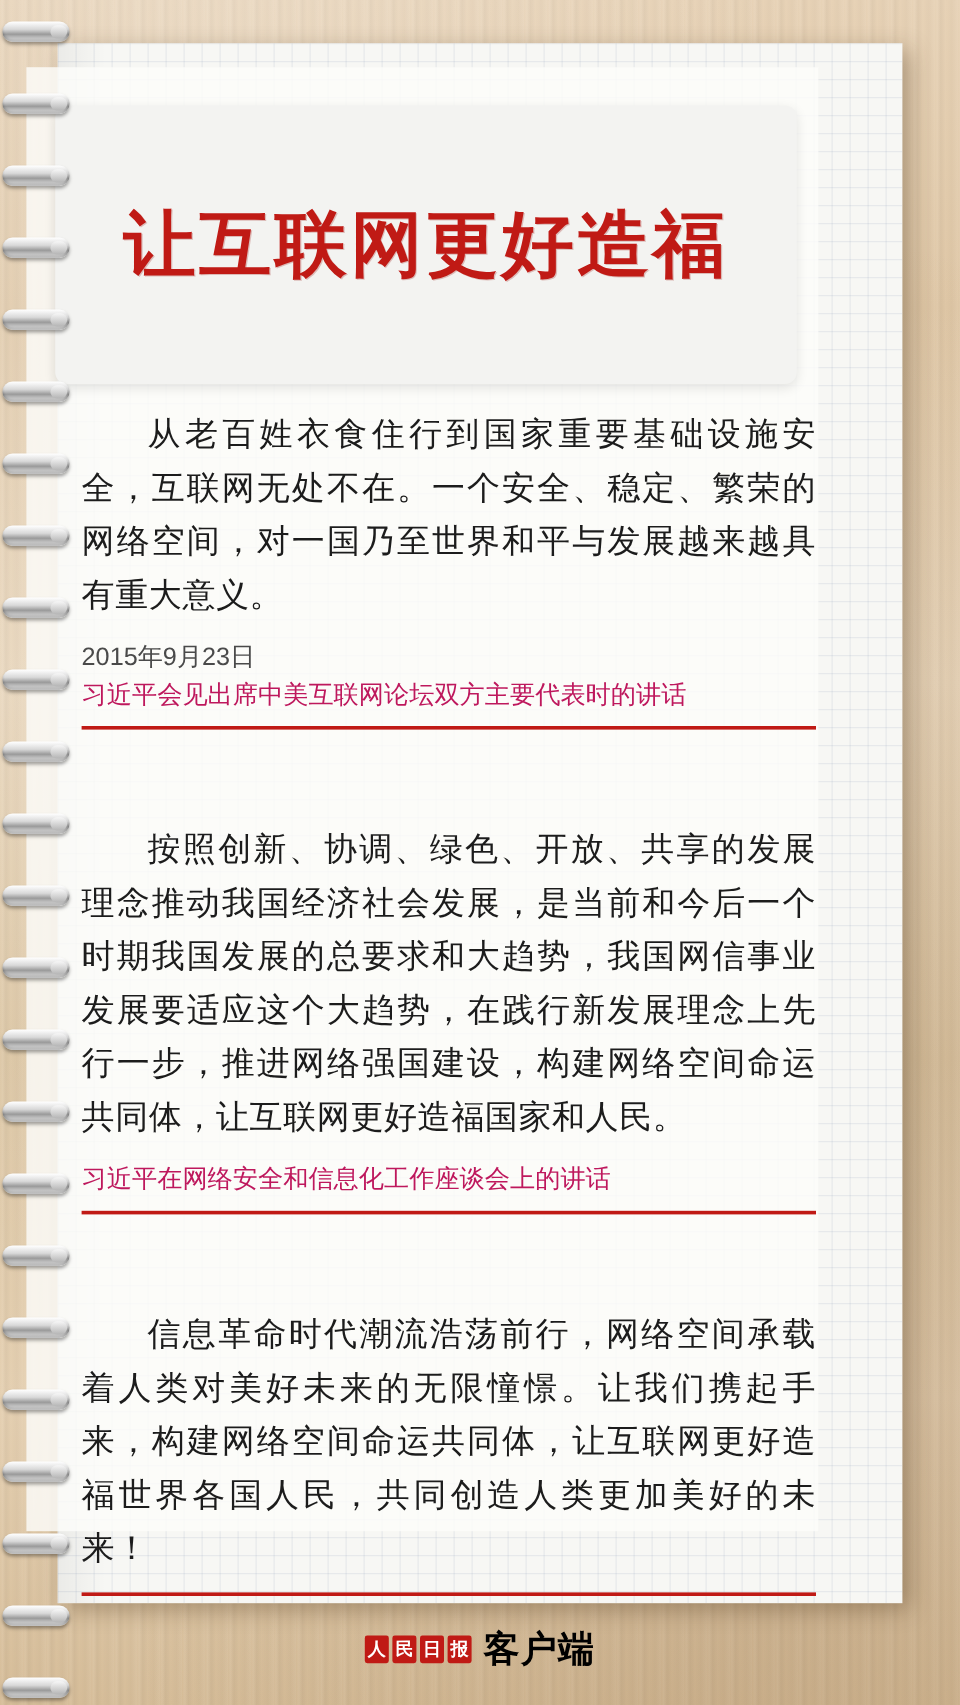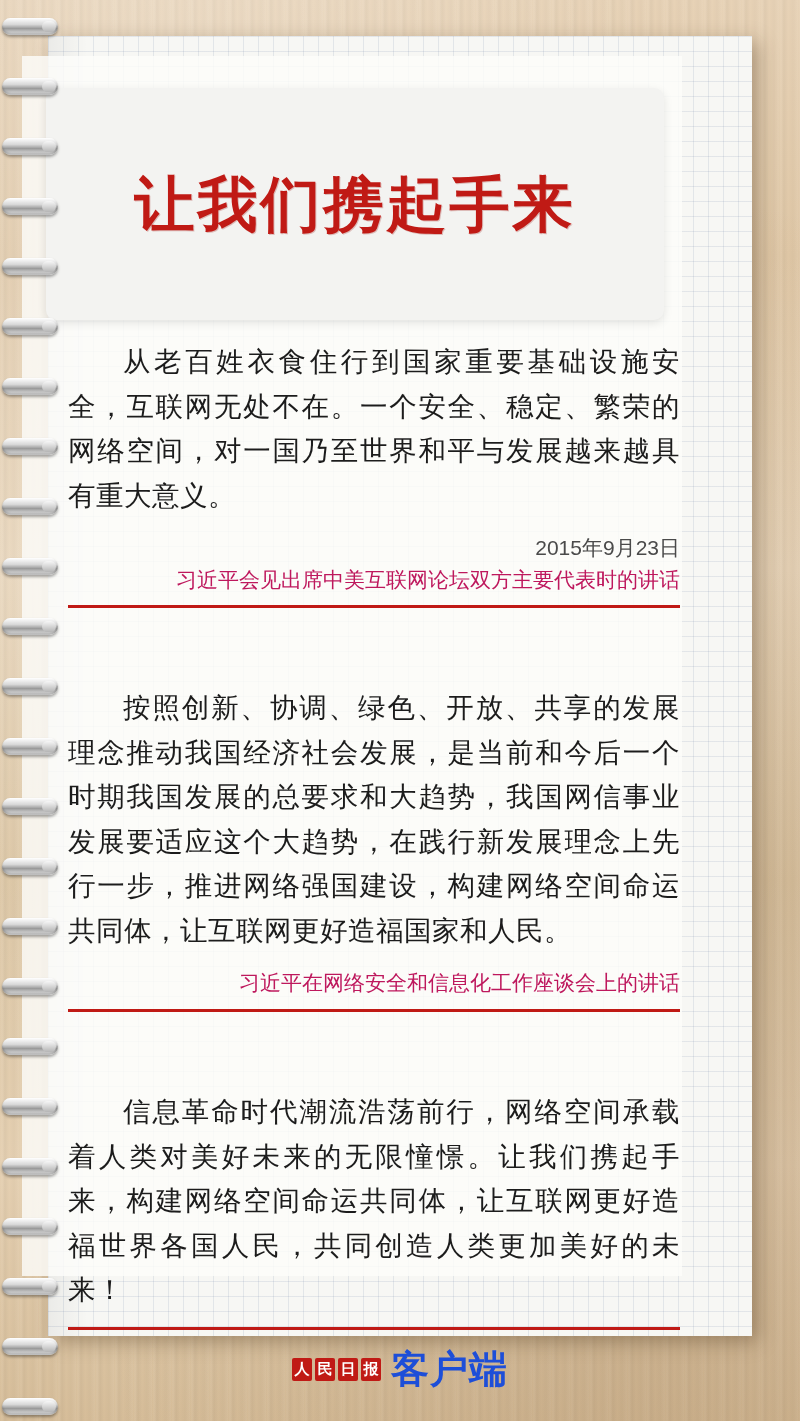--- a/index.html
+++ b/index.html
@@ -141,21 +141,21 @@
     font-size: 27.5px;
     line-height: 1.62;
     color: #1c1c1c;
     text-align: justify;
     text-indent: 2em;
     width: 612px;
     letter-spacing: 0.5px;
   }
   .attrib {
     width: 612px;
-    text-align: right;
+    text-align: left;
     margin-top: 14px;
   }
   .attrib-date {
     font-size: 21px;
     color: #4a4a4a;
     line-height: 1.5;
   }
   .attrib-source {
     font-size: 21px;
     color: #be185d;
@@ -194,22 +194,22 @@
     font-size: 15px;
     line-height: 1;
     padding: 4px 2px;
     width: 20px;
     text-align: center;
     border-radius: 2px;
   }
   .footer-text {
     font-family: "DejaVu Serif", serif;
     font-weight: bold;
-    font-size: 38px;
-    color: #1d4ed8;
+    font-size: 30px;
+    color: #000000;
     letter-spacing: 1px;
   }
 </style>
 </head>
 <body>
 
 <div class="desk"></div>
 
 <div class="sheet">
   <div class="grid"></div>
@@ -239,21 +239,21 @@
     <div class="ring" style="top: 1038px;"></div>
     <div class="ring" style="top: 1098px;"></div>
     <div class="ring" style="top: 1158px;"></div>
     <div class="ring" style="top: 1218px;"></div>
     <div class="ring" style="top: 1278px;"></div>
     <div class="ring" style="top: 1338px;"></div>
     <div class="ring" style="top: 1398px;"></div>
   </div>
 
 <div class="title-card">
-  <div class="title-line">让我们携起手来</div>
+  <div class="title-line">让互联网更好造福</div>
 </div>
 
 <div class="content">
 
   <div class="quote">
     <div class="quote-text">从老百姓衣食住行到国家重要基础设施安全，互联网无处不在。一个安全、稳定、繁荣的网络空间，对一国乃至世界和平与发展越来越具有重大意义。</div>
     <div class="attrib">
       <div class="attrib-date">2015年9月23日</div>
       <div class="attrib-source">习近平会见出席中美互联网论坛双方主要代表时的讲话</div>
     </div>

